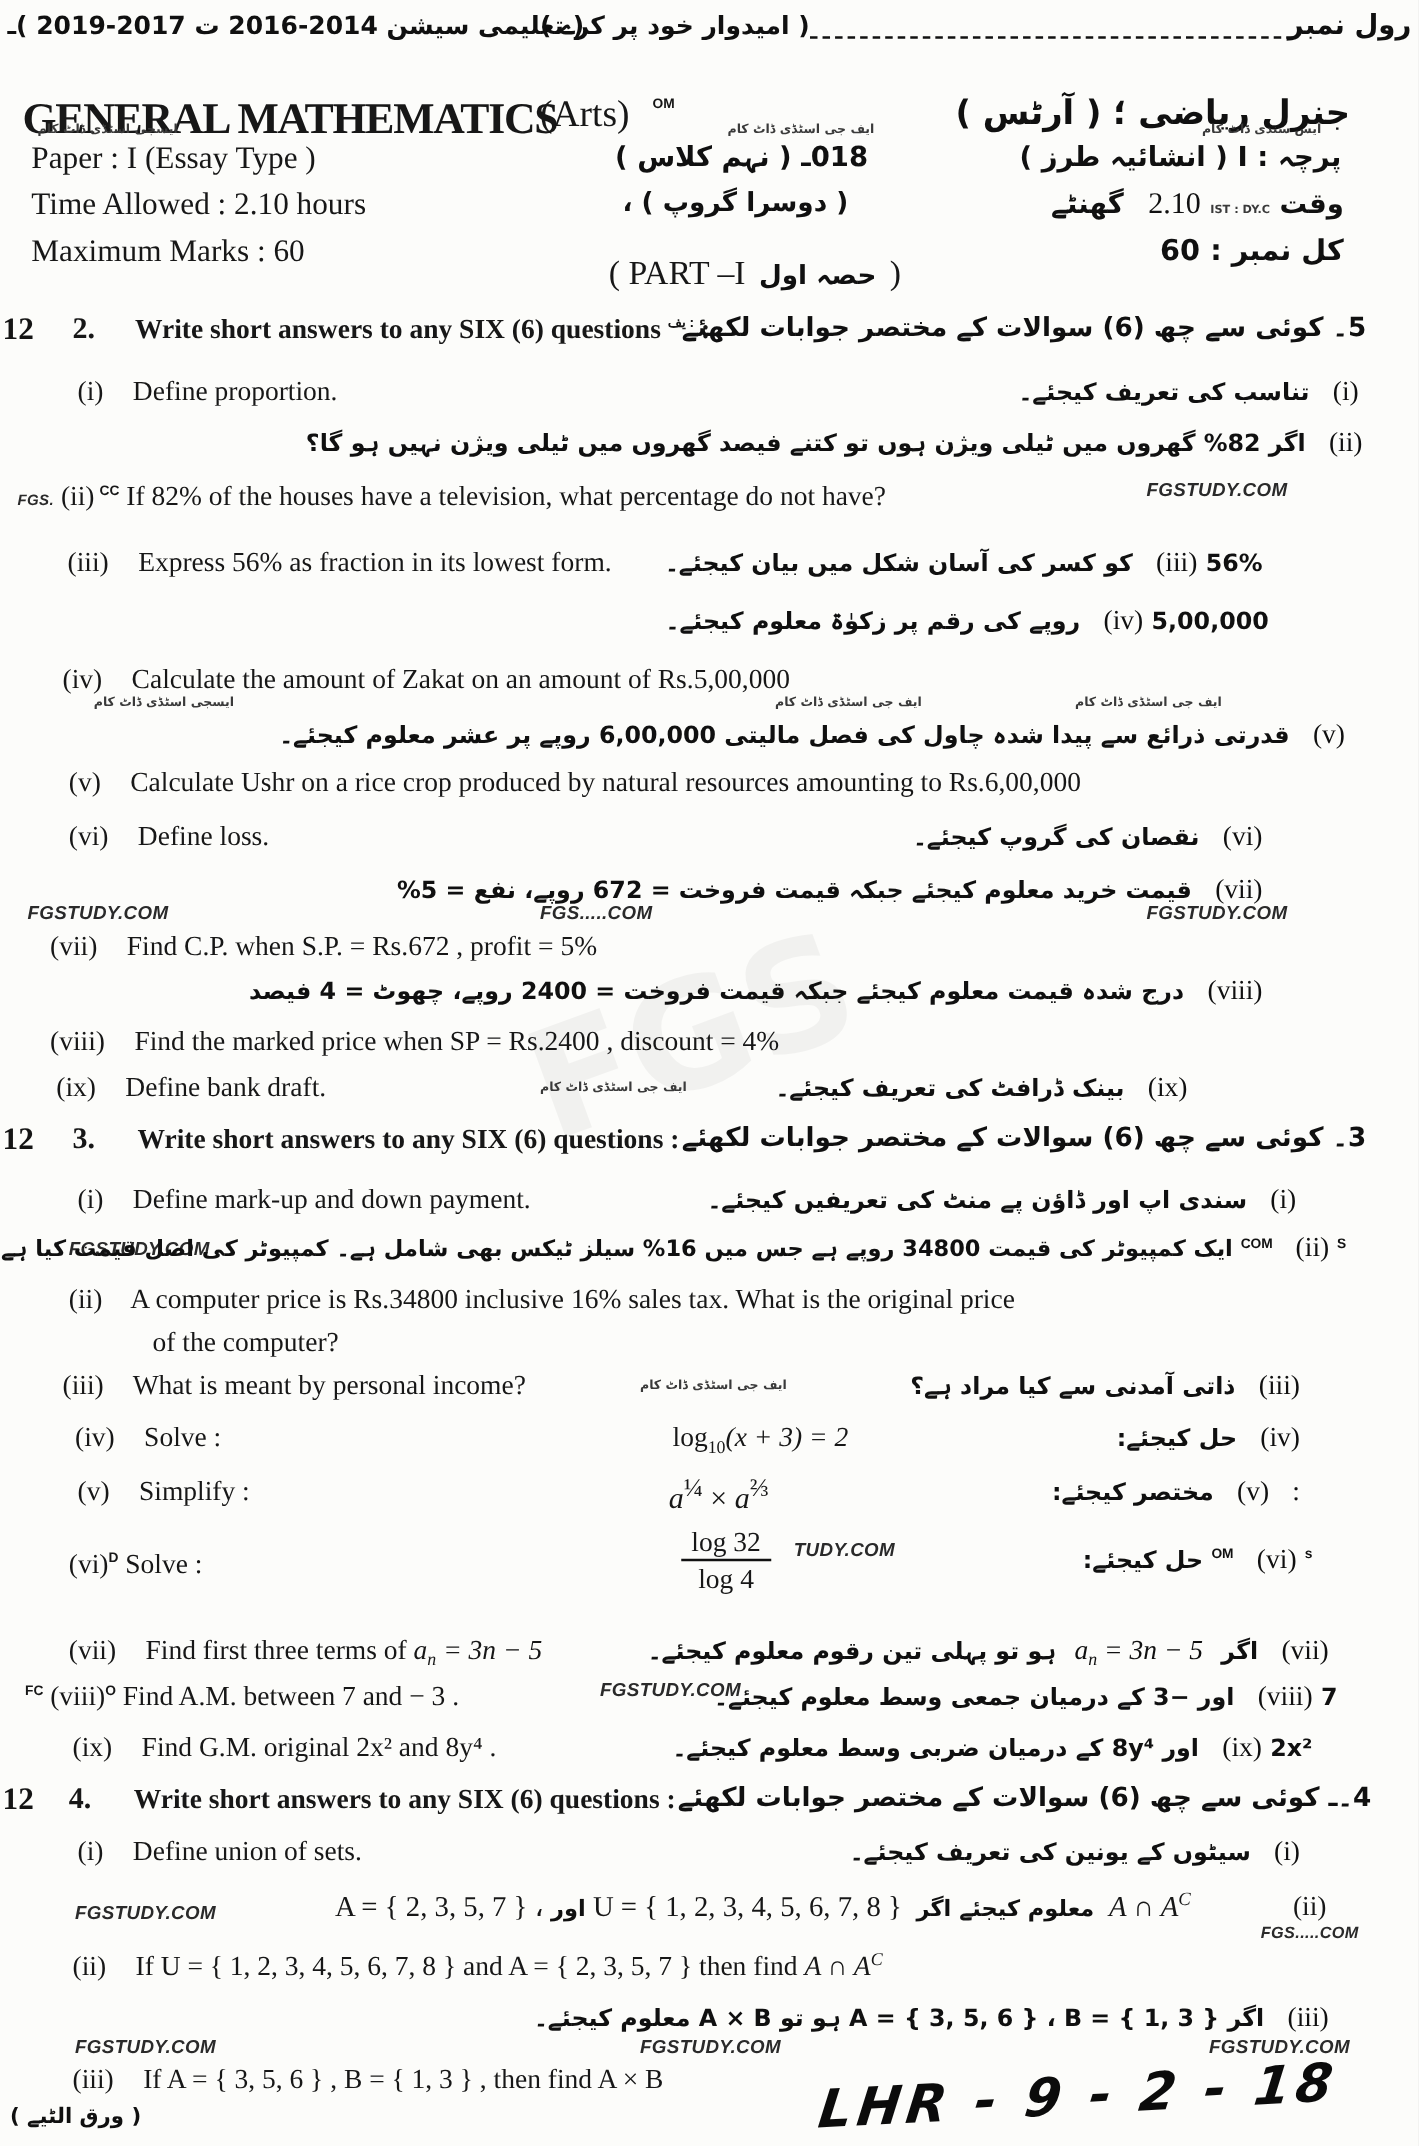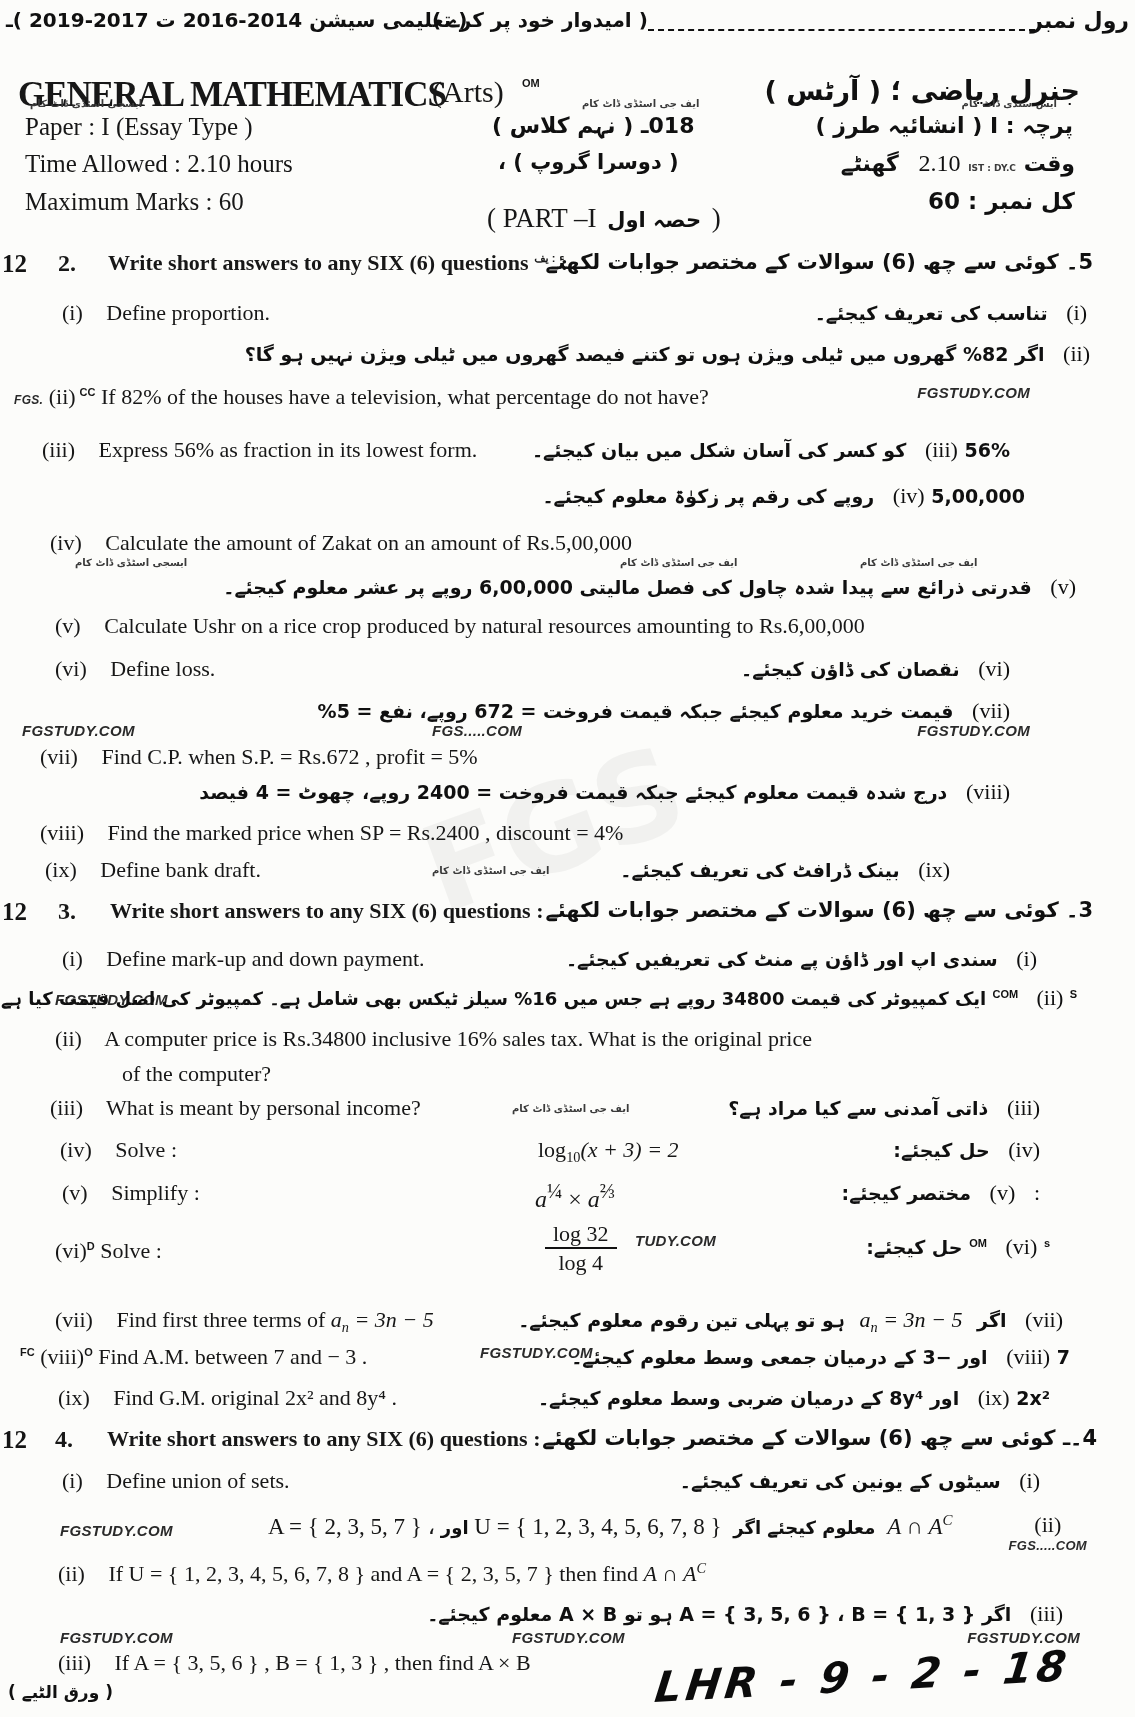--- a/index.html
+++ b/index.html
@@ -116,32 +116,32 @@
   <div class="row" style="top:384px;">
     <span class="cell en" style="left:14px;">
       <span class="wm" style="font-size:12px;">FGS.</span>
       <span class="num" style="margin-right:4px;">(ii)</span><span class="sub tag">CC</span>
       <span>If 82% of the houses have a television, what percentage do not have?</span>
     </span>
     <span class="cell wm" style="right:105px;">FGSTUDY.COM</span>
   </div>
 
   <div class="row" style="top:437px;">
-    <span class="cell en" style="left:42px;">
+    <span class="cell en" style="left:54px;">
       <span class="num">(iii)</span>
       <span>Express 56% as fraction in its lowest form.</span>
     </span>
     <span class="cell ur" style="right:125px;">
       <span class="unum">(iii)</span>
       <span>56% کو کسر کی آسان شکل میں بیان کیجئے۔</span>
     </span>
   </div>
 
   <div class="row" style="top:483px;">
-    <span class="cell ur" style="right:110px;margin-left:28px;">
+    <span class="cell ur" style="right:120px;margin-left:28px;">
       <span class="unum">(iv)</span>
       <span>5,00,000 روپے کی رقم پر زکوٰۃ معلوم کیجئے۔</span>
     </span>
   </div>
   <div class="row" style="top:530px;">
     <span class="cell en" style="left:50px;">
       <span class="num">(iv)</span>
       <span>Calculate the amount of Zakat on an amount of Rs.5,00,000</span>
     </span>
   </div>
@@ -164,21 +164,21 @@
     </span>
   </div>
 
   <div class="row" style="top:656px;">
     <span class="cell en" style="left:55px;">
       <span class="num">(vi)</span>
       <span>Define loss.</span>
     </span>
     <span class="cell ur" style="right:125px;">
       <span class="unum">(vi)</span>
-      <span>نقصان کی ڈاؤن کیجئے۔</span>
+      <span>نقصان کی گروپ کیجئے۔</span>
     </span>
   </div>
 
   <div class="row" style="top:698px;">
     <span class="cell ur" style="right:125px;">
       <span class="unum">(vii)</span>
       <span>قیمت خرید معلوم کیجئے جبکہ قیمت فروخت = 672 روپے، نفع = 5%</span>
     </span>
   </div>
   <div class="row" style="top:722px;height:18px;">

